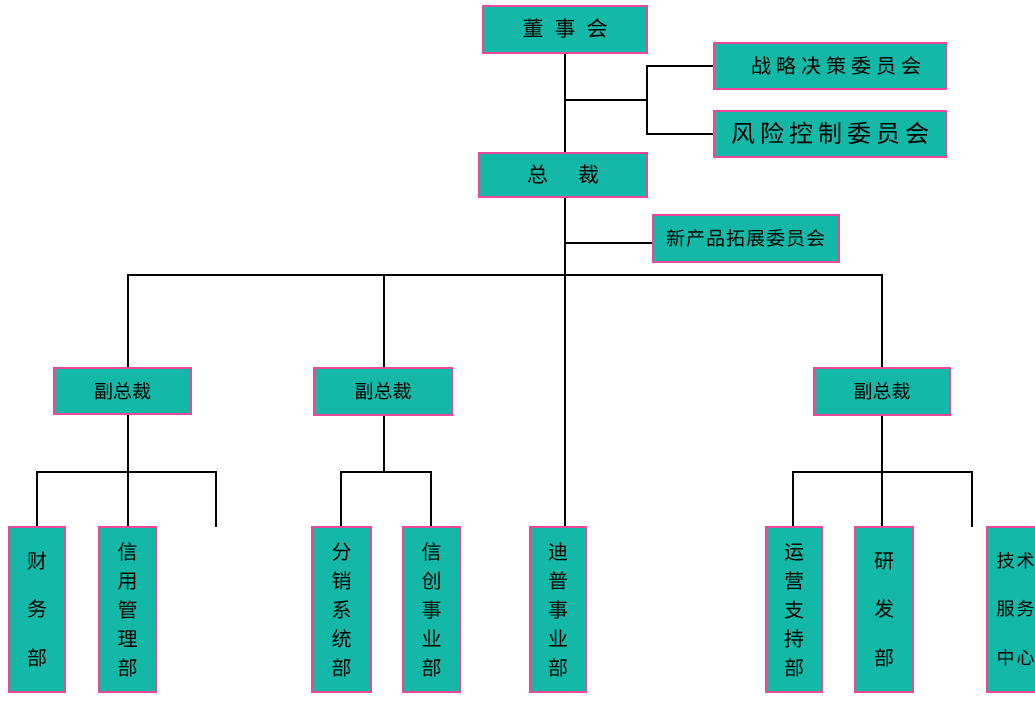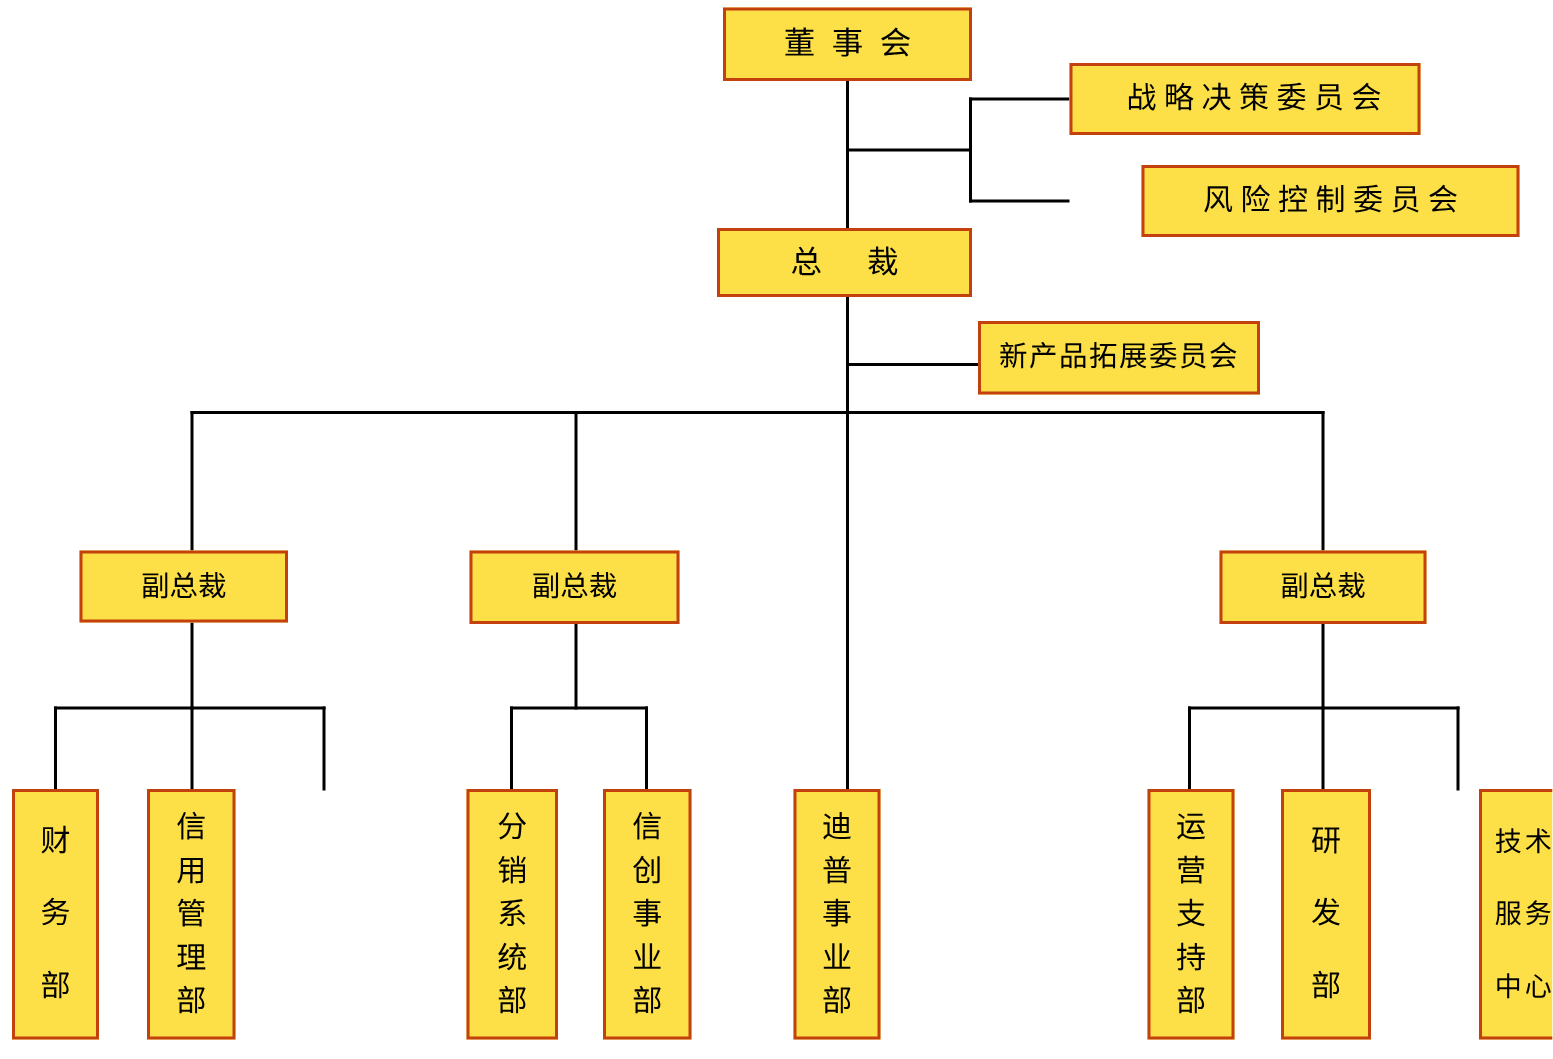--- a/index.html
+++ b/index.html
@@ -8,22 +8,22 @@
     width: 1035px;
     height: 706px;
     background: #ffffff;
     font-family: "Liberation Serif", "DejaVu Serif", serif;
     color: #000000;
     overflow: hidden;
   }
   .box {
     position: absolute;
     box-sizing: border-box;
-    border: 2px solid #c2410c;
-    background: #fde047;
+    border: 2px solid #ec4899;
+    background: #14b8a6;
     display: flex;
     align-items: center;
     justify-content: center;
     text-align: center;
     line-height: 1;
   }
   .hbox { white-space: nowrap; }
   .vbox {
     flex-direction: column;
     justify-content: space-around;
@@ -32,21 +32,21 @@
   }
   .vbox .vrow { flex: 0 0 auto; }
   .vbox.twocol { font-size: 18px; letter-spacing: 2px; }
   .vbox.twocol .vrow { margin-right: -2px; }
   .line { position: absolute; background: #000000; }
 
   
   .board      { left: 482px; top: 5px;   width: 166px; height: 49px; font-size: 21px; letter-spacing: 11px; padding-left: 11px; }
   .president  { left: 478px; top: 152px; width: 170px; height: 46px; font-size: 21px; letter-spacing: 30px; padding-left: 30px; }
   .committee1 { left: 713px; top: 42px;  width: 234px; height: 48px; font-size: 20px; letter-spacing: 5px; padding-left: 17px; }
-  .committee2 { left: 713px; top: 110px; width: 252px; height: 48px; font-size: 20px; letter-spacing: 5px; padding-left: 5px; margin-left: 48px; }
+  .committee2 { left: 713px; top: 110px; width: 234px; height: 48px; font-size: 24px; letter-spacing: 5px; padding-left: 5px; }
   .newprod    { left: 652px; top: 214px; width: 188px; height: 49px; font-size: 19px; letter-spacing: 1px; }
   .vpL { left: 53px;  top: 367px; width: 139px; height: 48px; font-size: 19px; }
   .vpM { left: 313px; top: 367px; width: 140px; height: 49px; font-size: 19px; }
   .vpR { left: 813px; top: 367px; width: 138px; height: 49px; font-size: 19px; }
 
   
   .finance   { left: 8px;   top: 526px; width: 58px; height: 167px; }
   .credit    { left: 98px;  top: 526px; width: 59px; height: 167px; }
   .adminhr   { left: 185px; top: 526px; width: 59px; height: 167px; }
   .dist      { left: 311px; top: 526px; width: 61px; height: 167px; }

